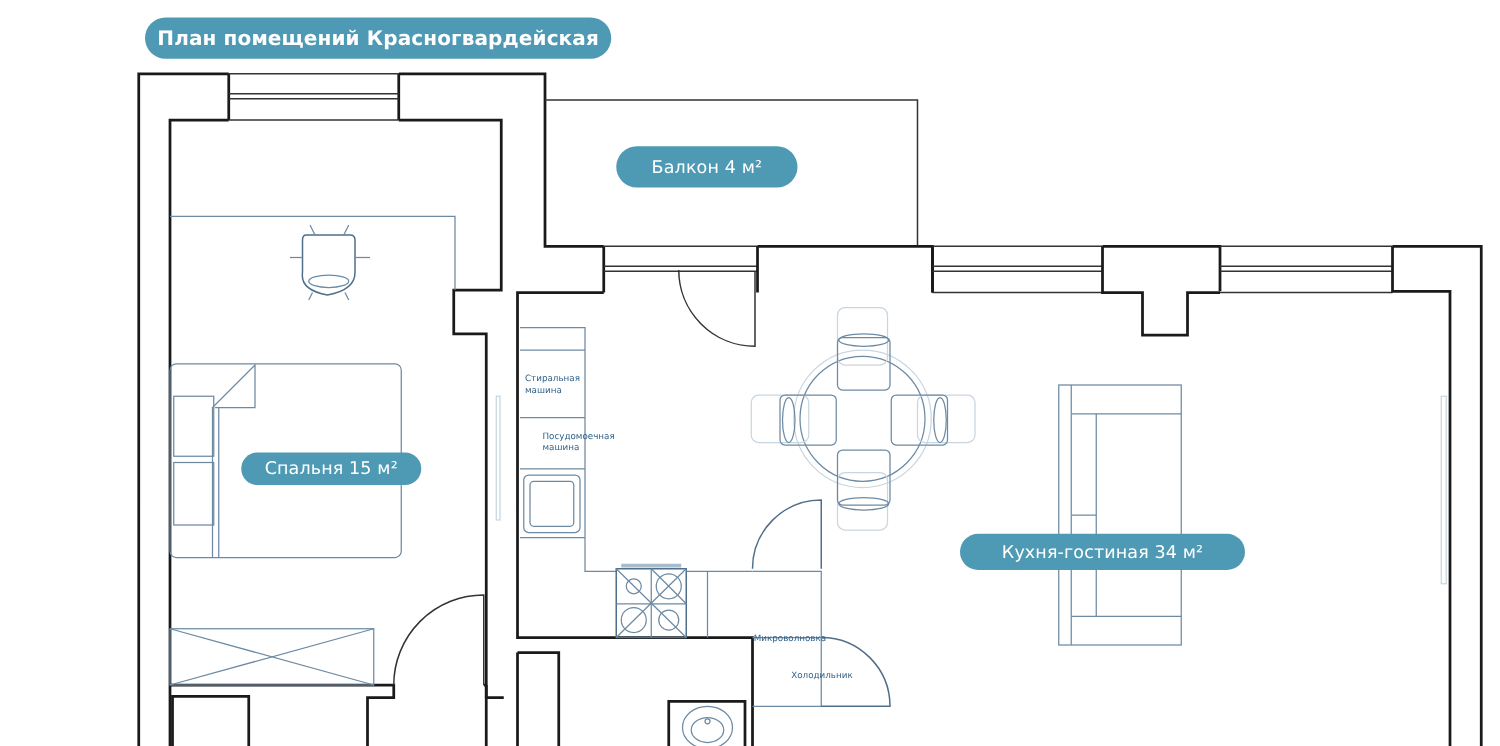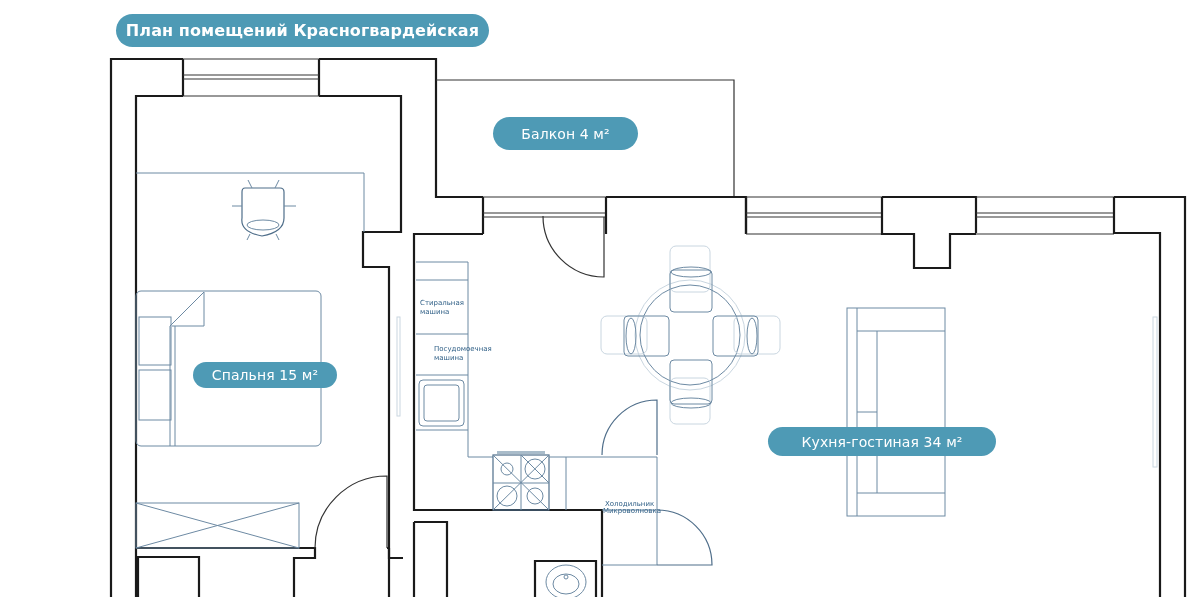--- a/index.html
+++ b/index.html
@@ -195,13 +195,13 @@
 
 <div class="lbl" style="left:420px; top:299px;">
   <div>Стиральная</div>
   <div>машина</div>
 </div>
 <div class="lbl" style="left:434px; top:345px;">
   <div>Посудомоечная</div>
   <div>машина</div>
 </div>
 <div class="lbl" style="left:603px; top:479px;margin-top:28px;">Микроволновка</div>
-<div class="lbl" style="left:605px; top:500px;">Холодильник</div>
+<div class="lbl" style="left:605px; top:536px;padding-left:28px;">Холодильник</div>
 
 </body></html>

